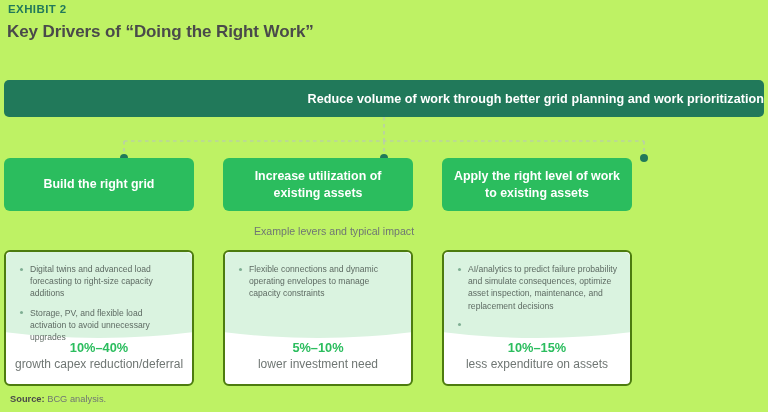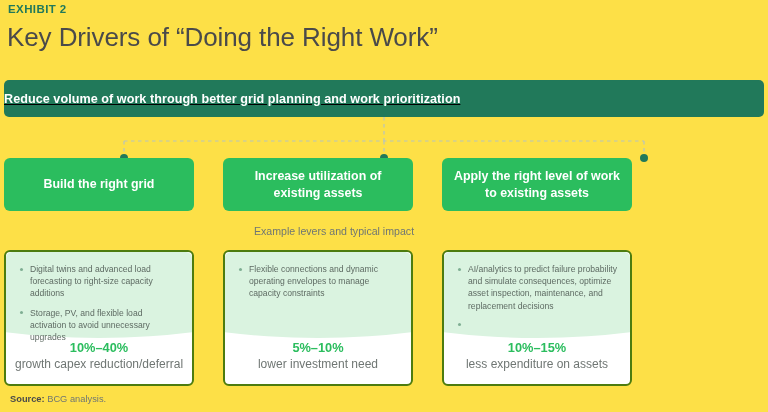--- a/index.html
+++ b/index.html
@@ -9,58 +9,57 @@
     height: 412px;
     background: #ffffff;
     font-family: "Liberation Sans", sans-serif;
     overflow: hidden;
   }
 
   #page {
     position: relative;
     width: 768px;
     height: 412px;
-    background: #fde047;
+    background: #bef264;
   }
 
   
   .exhibit-label {
     position: absolute;
     left: 8px;
     top: 3px;
     font-size: 11.5px;
     font-weight: bold;
     letter-spacing: 0.4px;
     color: #21795A;
   }
 
   .page-title {
     position: absolute;
     left: 7px;
     top: 22px;
-    font-size: 26px;
-    font-weight: 400;
+    font-size: 17px;
+    font-weight: 700;
     color: #4a4a4a;
     letter-spacing: -0.1px;
     white-space: nowrap;
   }
 
   
   .top-banner {
     position: absolute;
     left: 4px;
     top: 80px;
     width: 760px;
     height: 37px;
     background: #21795A;
     border-radius: 5px;
     display: flex;
     align-items: center;
-    justify-content: flex-start;
-    text-decoration: underline;
+    justify-content: flex-end;
   }
   .top-banner-text {
     color: #ffffff;
     font-size: 12.6px;
     font-weight: bold;
     letter-spacing: 0.05px;
   }
 
   
   .connectors {

